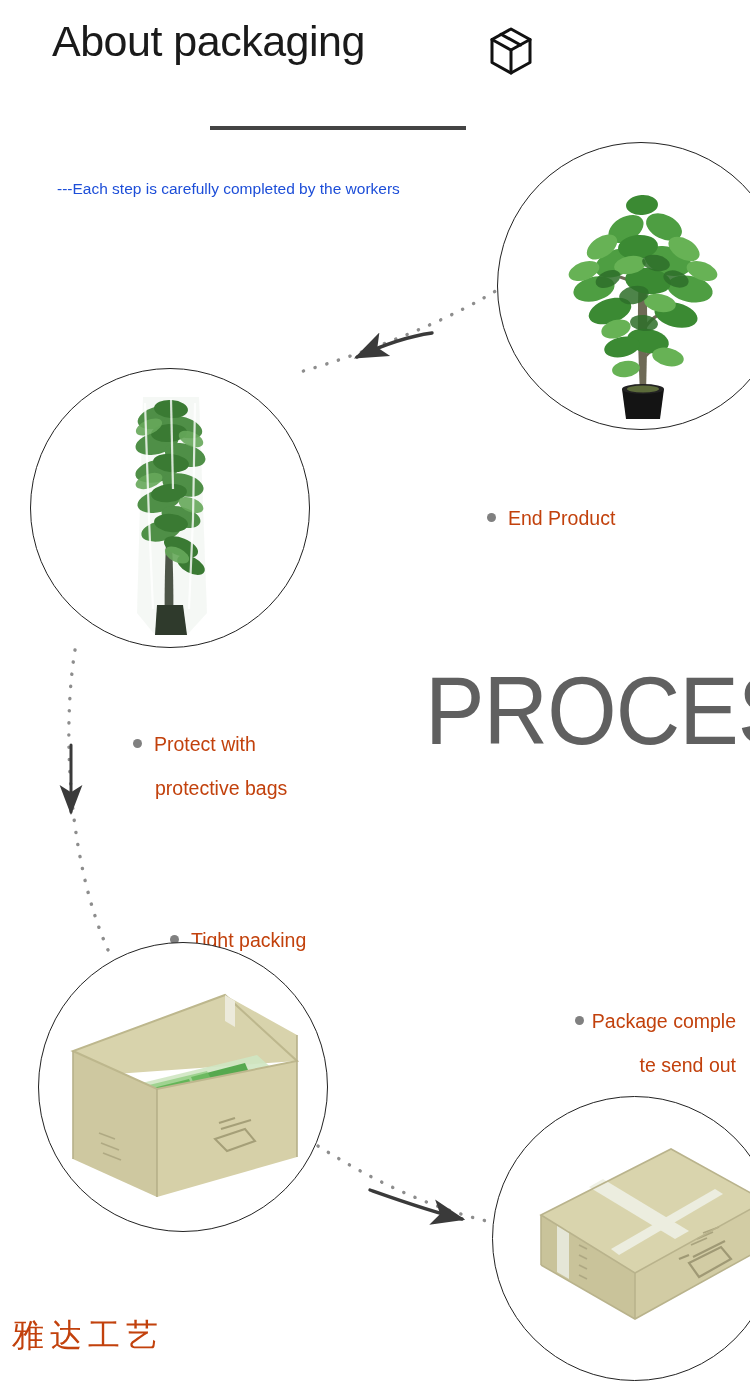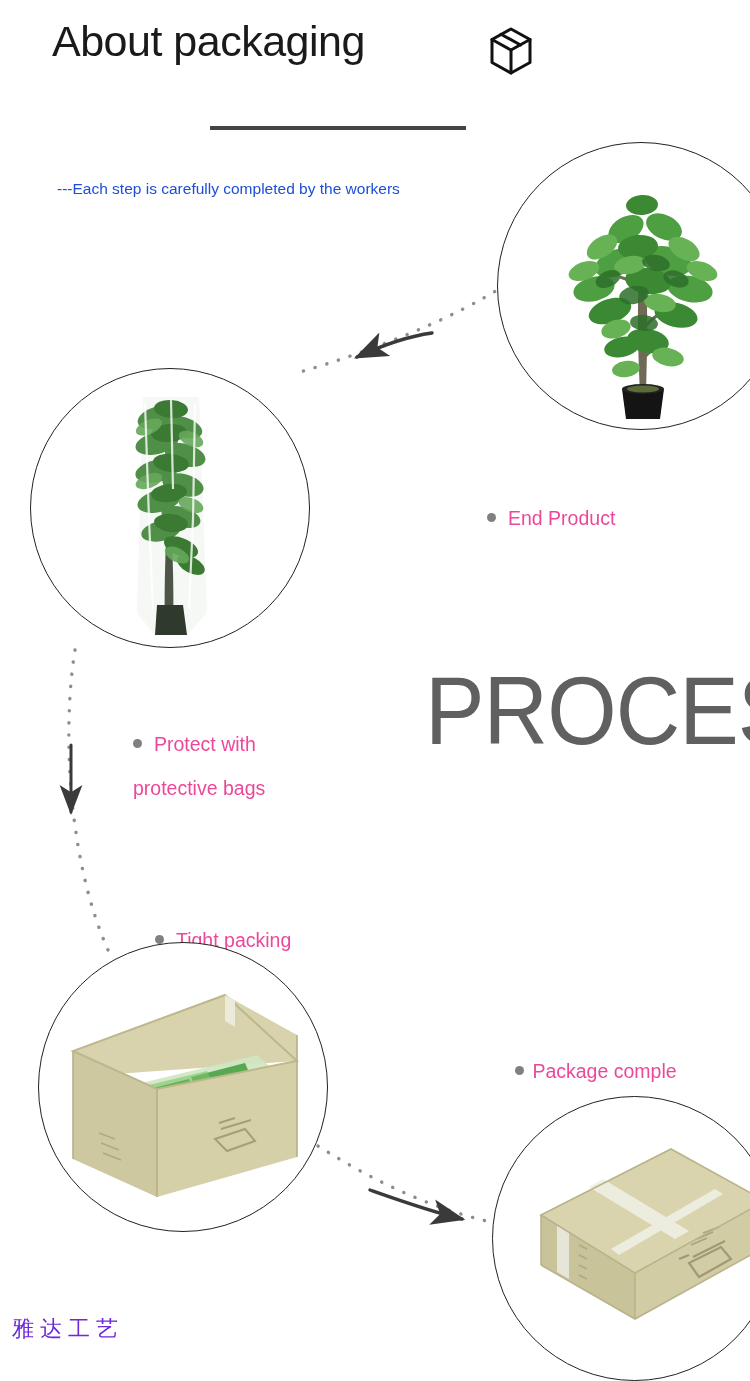--- a/index.html
+++ b/index.html
@@ -82,21 +82,21 @@
   }
   .circle-inner {
     position: absolute;
     inset: 0;
   }
 
   
   .step-label {
     position: absolute;
     font-size: 19.5px;
-    color: #ec4899;
+    color: #c2410c;
     line-height: 44px;
     white-space: pre-line;
   }
   .step-label .bullet {
     display: inline-block;
     width: 9px;
     height: 9px;
     border-radius: 50%;
     background: #808080;
     vertical-align: middle;
@@ -116,22 +116,22 @@
     width: 750px;
     height: 1381px;
     pointer-events: none;
   }
 
   
   .watermark {
     position: absolute;
     left: 12px;
     top: 1314px;
-    font-size: 22px;
-    color: #6d28d9;
+    font-size: 32px;
+    color: #c2410c;
     letter-spacing: 6px;
     font-family: "DejaVu Sans", sans-serif;
   }
 </style>
 </head>
 <body>
 
 <div id="page">
 
   <div class="page-title">About packaging</div>
@@ -271,26 +271,26 @@
           <path d="M140 30 L142 120"></path>
         </g>
 
         <path d="M126 236 L152 236 L156 266 L124 266 Z" fill="#2f3a2c"></path>
       </svg>
     </div>
   </div>
 
   <div class="step-label" style="left:133px; top:678px; width:260px;">
     <span class="bullet"></span><span>Protect with</span>
-    <span class="label-l2" style="margin-left:0;">protective bags</span>
+    <span class="label-l2" style="margin-left:22px;">protective bags</span>
   </div>
 
   <div class="process-word">PROCESS</div>
 
-  <div class="step-label" style="left:155px; top:874px; width:260px;">
+  <div class="step-label" style="left:170px; top:874px; width:260px;">
     <span class="bullet"></span><span>Tight packing</span>
   </div>
 
   <div class="circle" style="left:38px; top:942px; width:290px; height:290px;">
     <div class="circle-inner">
       <svg viewBox="0 0 290 290" width="290" height="290">
 
         <path d="M34 108 L186 52 L258 92 L258 118 L34 134 Z" fill="#d8d3ac"></path>
 
         <path d="M78 146 L218 112 L236 128 L96 170 Z" fill="#cfe6c2" opacity="0.9"></path>
@@ -324,21 +324,21 @@
           <path d="M118 146 L118 254"></path>
           <path d="M34 108 L34 216"></path>
           <path d="M258 92 L258 214"></path>
         </g>
 
         <path d="M186 52 L196 58 L196 84 L186 78 Z" fill="#eceadb"></path>
       </svg>
     </div>
   </div>
 
-  <div class="step-label" style="left:456px; top:1005px; width:280px; text-align:center;">
+  <div class="step-label" style="left:456px; top:955px; width:280px; text-align:right;">
     <span class="bullet" style="margin-right:8px;"></span><span>Package comple</span>
     <span class="label-l2" style="margin-left:62px;">te send out</span>
   </div>
 
   <div class="circle" style="left:492px; top:1096px; width:285px; height:285px;">
     <div class="circle-inner">
       <svg viewBox="0 0 285 285" width="285" height="285">
 
         <path d="M48 118 L178 52 L272 104 L142 176 Z" fill="#d9d4ad"></path>
 

